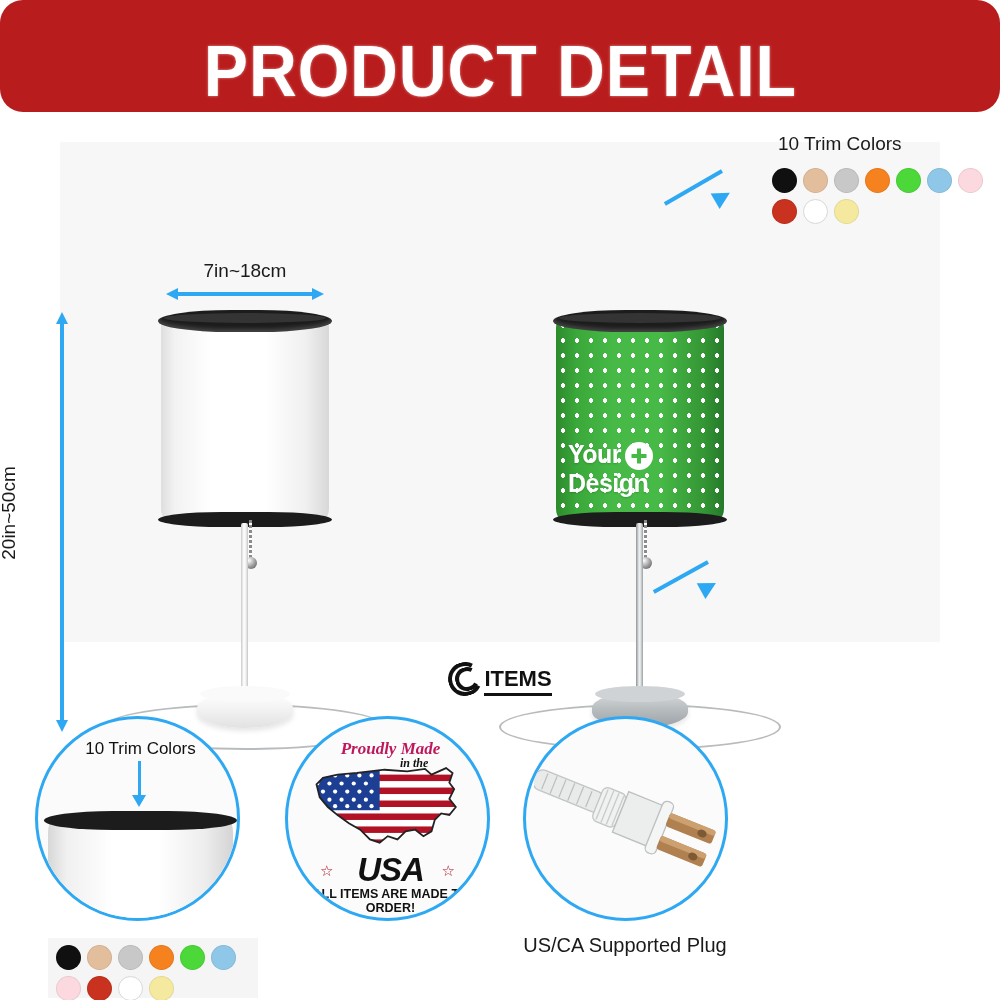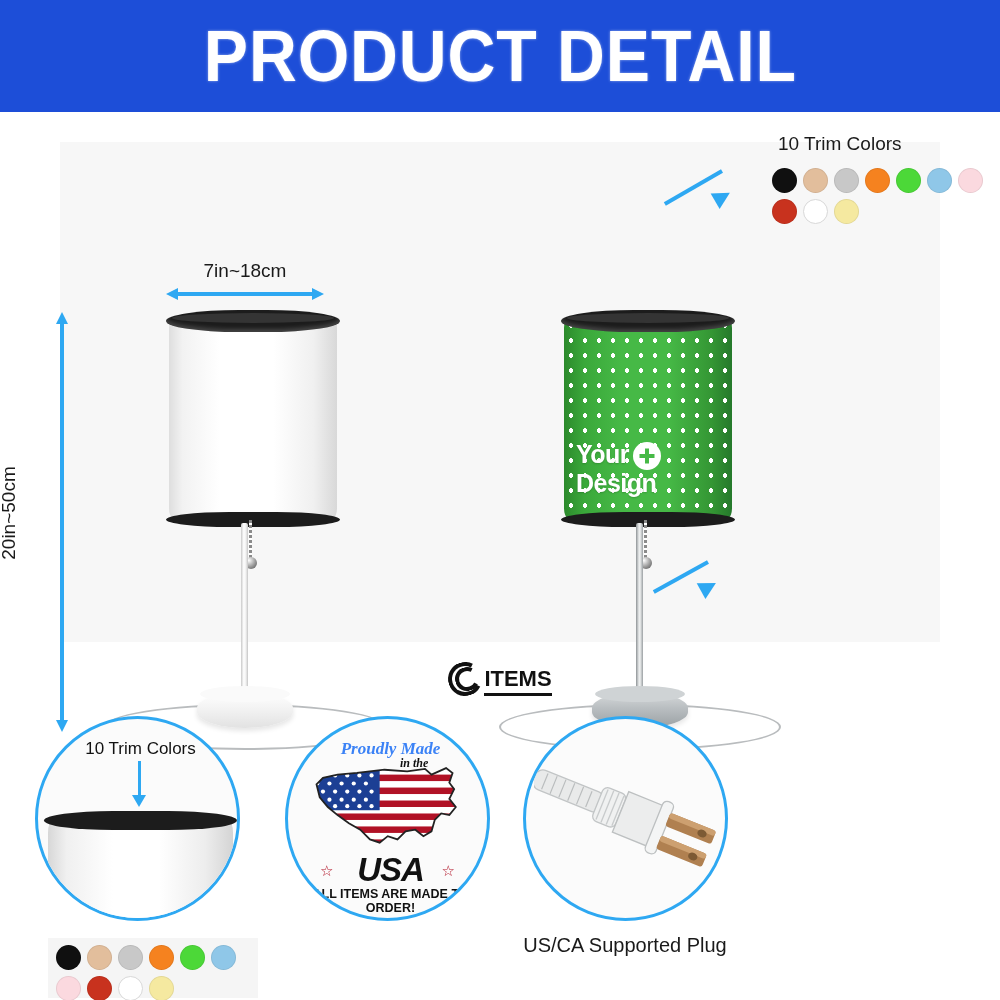--- a/index.html
+++ b/index.html
@@ -12,22 +12,22 @@
   #page {
     position: relative;
     width: 1000px; height: 1000px;
     background: #ffffff;
   }
 
   
   .banner {
     position: absolute; left: 0; top: 0;
     width: 1000px; height: 112px;
-    background: #1d4ed8;
-    display: flex; align-items: center; justify-content: center;
+    background: #b91c1c;
+    display: flex; align-items: flex-end; justify-content: center; border-radius: 23px;
   }
   .banner-title {
     color: #ffffff;
     font-family: "Liberation Sans Narrow", "Liberation Sans", sans-serif;
     font-weight: bold;
     font-size: 72px;
     letter-spacing: 1px;
     transform: scaleX(0.92);
     text-shadow: 0 0 3px rgba(255,255,255,.55);
     white-space: nowrap;
@@ -44,21 +44,21 @@
     width: 880px; height: 500px;
     background: #f7f7f7;
   }
 
   
   .lamp { position: absolute; }
 
   .shade {
     position: absolute;
     width: 136px; height: 215px;
-    left: 8px; top: 0;
+    left: 0; top: 0;
   }
   .shade-body {
     position: absolute; left: 0; top: 8px;
     width: 168px; height: 200px;
     background: linear-gradient(90deg,
         #dedede 0%, #f2f2f2 8%, #ffffff 30%,
         #ffffff 62%, #f0f0f0 86%, #d8d8d8 100%);
     border-radius: 4px / 10px;
   }
   .shade-green .shade-body {
@@ -268,21 +268,21 @@
   }
   .c1-trim {
     position: absolute; left: 6px; top: 92px; width: 193px; height: 19px;
     background: #1c1c1c; border-radius: 50% / 70%;
   }
 
   
   .usa-top {
     position: absolute; left: 0; top: 20px; width: 205px; text-align: center;
     font-family: "Liberation Serif", serif; font-style: italic; font-weight: bold;
-    font-size: 17px; color: #3b82f6;
+    font-size: 17px; color: #be185d;
   }
   .usa-in {
     position: absolute; left: 112px; top: 37px;
     font-family: "Liberation Serif", serif; font-style: italic; font-weight: bold;
     font-size: 12px; color: #111;
   }
   .usa-map {
     position: absolute; left: 22px; top: 42px; width: 162px; height: 92px;
   }
   .usa-word {

